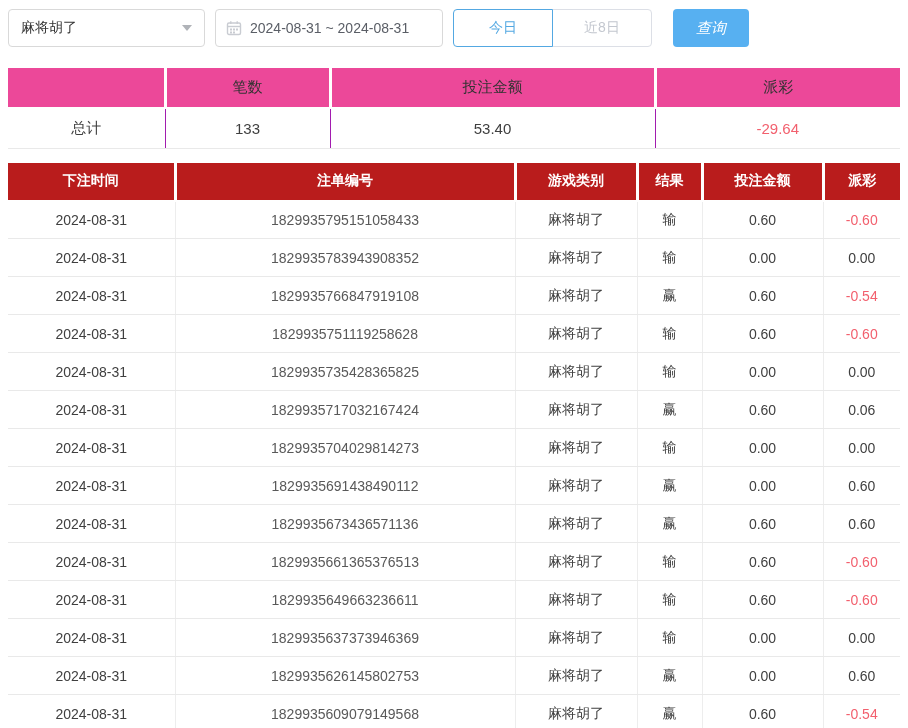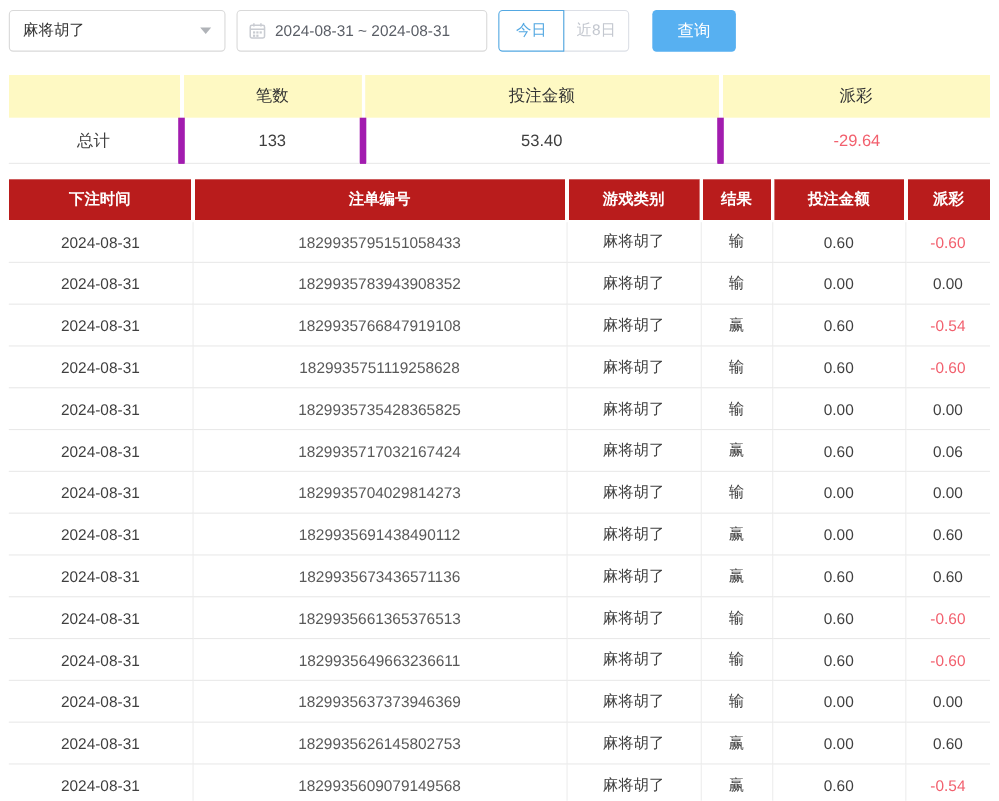--- a/index.html
+++ b/index.html
@@ -20,47 +20,47 @@
   .date-box {
     margin-left: 10px; width: 228px; height: 38px; border: 1px solid #d9d9d9;
     border-radius: 4px; display: flex; align-items: center; padding: 0 10px;
     background: #fff;
   }
   .date-box .cal { margin-right: 8px; display: flex; }
   .date-box .date-text { font-size: 14px; color: #5a5e66; white-space: nowrap; }
 
   .btn-group { margin-left: 10px; display: flex; }
   .qbtn {
-    width: 60px; height: 38px; background: #fff; border: 1px solid #dcdfe6;
+    width: 100px; height: 38px; background: #fff; border: 1px solid #dcdfe6;
     font-size: 14px; color: #c3c7cf; cursor: pointer; margin-left: -1px;
     font-family: inherit;
   }
   .qbtn:first-child { border-radius: 4px 0 0 4px; margin-left: 0; }
   .qbtn:last-child { border-radius: 0 4px 4px 0; }
   .qbtn.active { border: 1px solid #53a8e2; color: #53a8e2; position: relative; z-index: 2; }
 
   .query-btn {
     margin-left: 21px; width: 76px; height: 38px; background: #57b0f1;
     color: #fff; font-size: 15px; border: none; border-radius: 4px;
-    cursor: pointer; font-family: inherit;
+    cursor: pointer; font-family: inherit; font-style: italic;
   }
 
   
   table { border-collapse: collapse; table-layout: fixed; width: 892px; }
   td, th { text-align: center; overflow: hidden; white-space: nowrap; }
 
   .summary-table { margin-top: 21px; }
   .summary-table th {
-    background: #fef9c3; height: 40px; font-size: 15px; font-weight: normal;
+    background: #ec4899; height: 40px; font-size: 15px; font-weight: normal;
     color: #333; border-right: 3px solid #fff; border-bottom: 2px solid #fff;
   }
   .summary-table th:last-child { border-right: none; }
   .summary-table td {
     height: 40px; font-size: 15px; color: #3f3f3f;
-    border-right: 6px solid #a21caf; border-bottom: 1px solid #e9e9e9;
+    border-right: 1px solid #a21caf; border-bottom: 1px solid #e9e9e9;
   }
   .summary-table td:last-child { border-right: none; }
 
   .records-table { margin-top: 14px; }
   .records-table th {
     background: #b91c1c; height: 38px; color: #fff; font-size: 14px;
     font-weight: bold; border-right: 3px solid #fff; border-bottom: 2px solid #fff;
   }
   .records-table th:last-child { border-right: none; }
   .records-table td {

